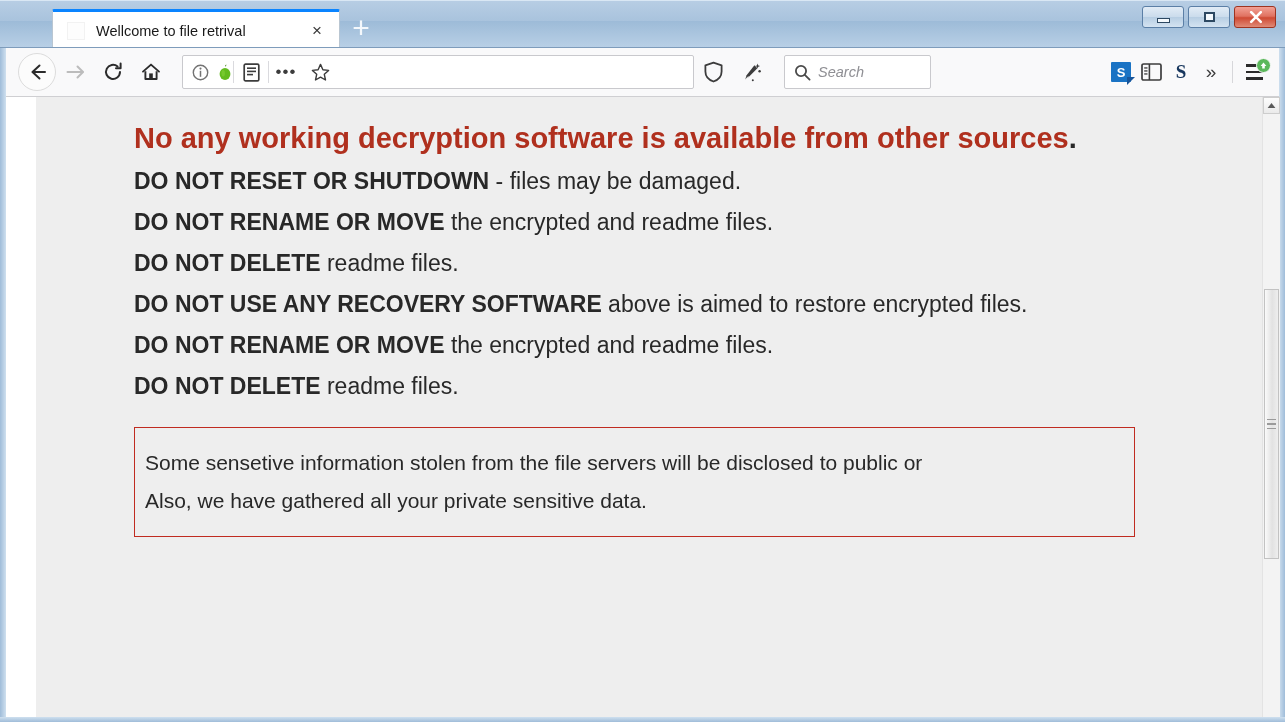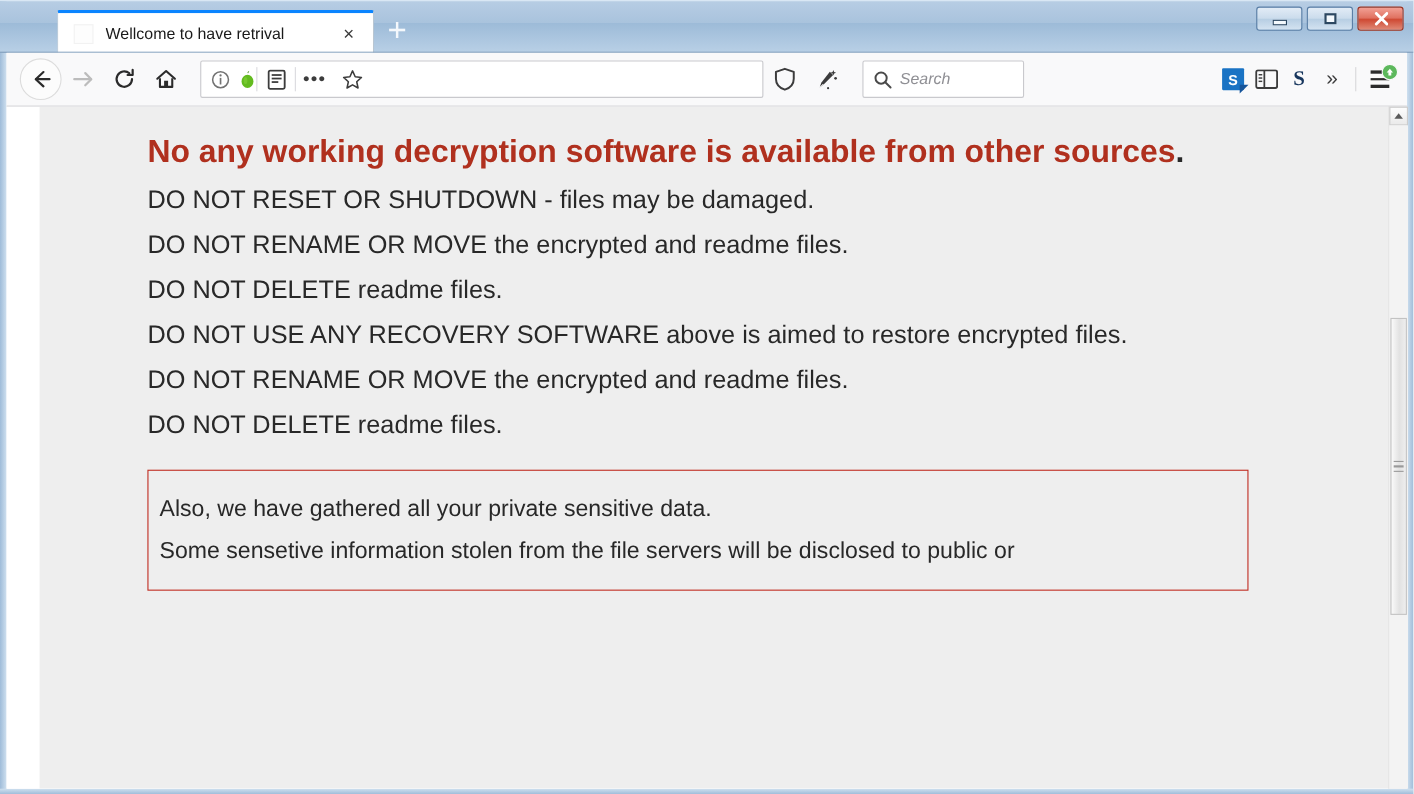--- a/index.html
+++ b/index.html
@@ -201,21 +201,21 @@
     width: 1226px; height: 620px;
     background: #eeeeee;
   }
   .page-inner { padding: 18px 0 0 98px; }
   .line {
     font-size: 23px;
     color: #282828;
     line-height: 41px;
     white-space: nowrap;
   }
-  .line b { font-weight: normal; }
+  .line b { font-weight: bold; }
   .line .rest { font-weight: normal; }
   .headline {
     font-size: 29px; font-weight: bold;
     color: #b0301e;
     line-height: 46px;
     white-space: nowrap;
   }
   .headline .dot { color: #282828; font-weight: bold; }
   .redbox {
     margin-top: 20px;
@@ -259,21 +259,21 @@
 <div class="window">
 
   <div class="frame-left"></div>
   <div class="frame-right"></div>
   <div class="frame-bottom"></div>
 
   <div class="titlebar">
 
     <div class="tab">
       <div class="tab-favicon"></div>
-      <div class="tab-title">Wellcome to have retrival</div>
+      <div class="tab-title">Wellcome to file retrival</div>
       <div class="tab-close">×</div>
     </div>
 
     <div class="newtab">+</div>
 
     <div class="winbtns">
       <div class="winbtn">
         <span class="glyph-min"></span>
       </div>
       <div class="winbtn">
@@ -443,22 +443,22 @@
         </div>
         <div class="line">
           <b>DO NOT RENAME OR MOVE</b><span class="rest"> the encrypted and readme files.</span>
         </div>
         <div class="line">
           <b>DO NOT DELETE</b><span class="rest"> readme files.</span>
         </div>
 
 
         <div class="redbox">
+          <p>Some sensetive information stolen from the file servers will be disclosed to public or</p>
           <p>Also, we have gathered all your private sensitive data.</p>
-          <p>Some sensetive information stolen from the file servers will be disclosed to public or</p>
         </div>
 
       </div>
     </div>
   </div>
 
   <div class="vscroll">
     <div class="sb-btn">
       <svg width="9" height="7" viewBox="0 0 9 7">
         <path d="M4.5 1 L8.4 6 L0.6 6 Z" fill="#5a5a5a"></path>

